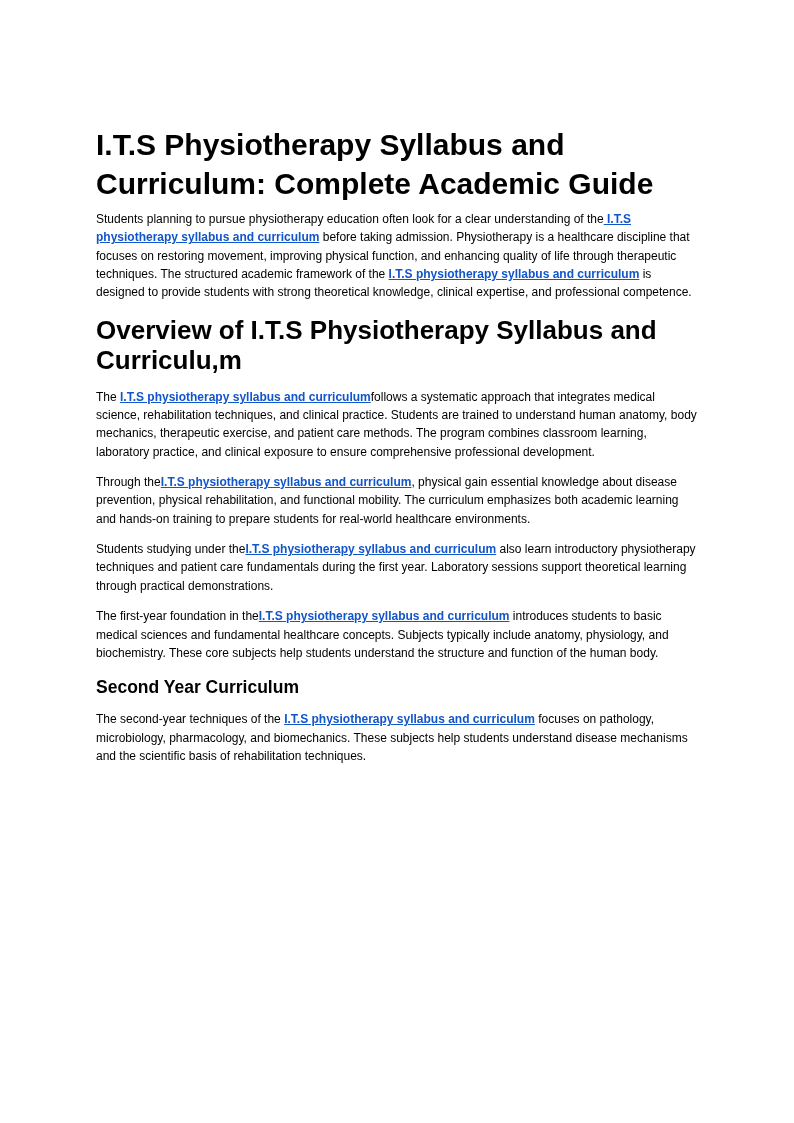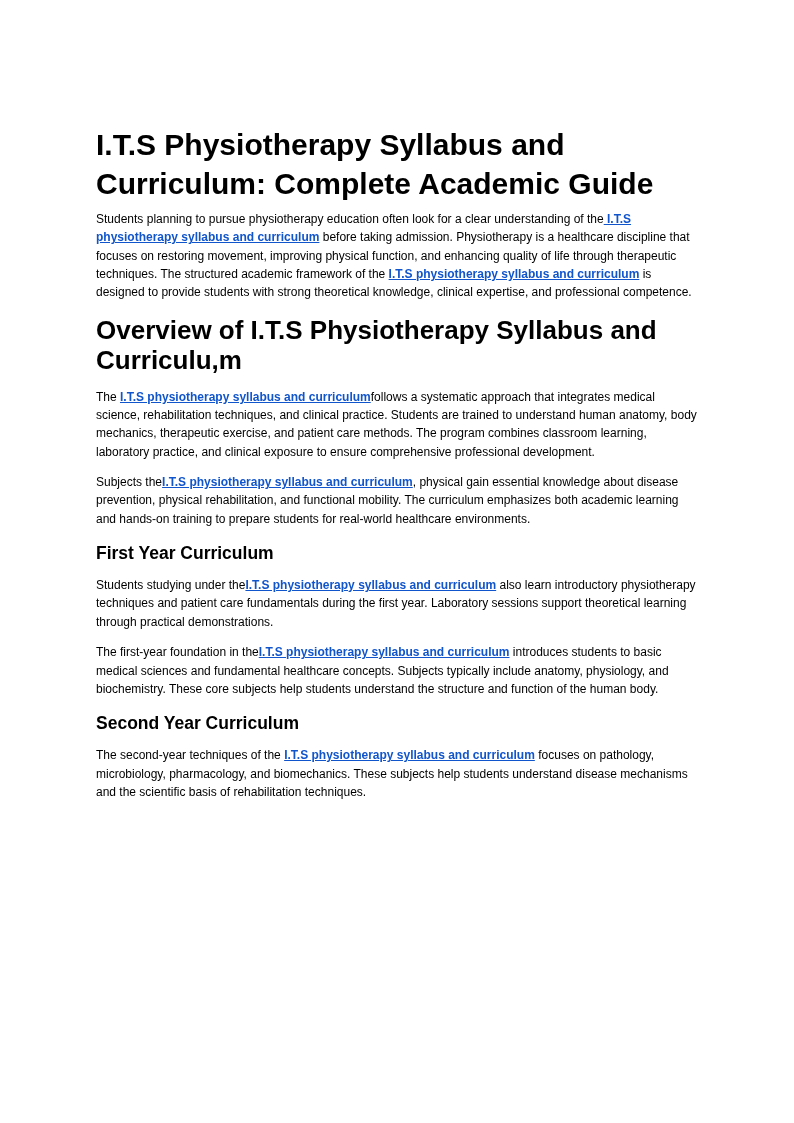--- a/index.html
+++ b/index.html
@@ -51,20 +51,19 @@
 </style>
 </head>
 <body>
 
 <div class="page">
   <div class="doc-content">
       <h1><span>I.T.S Physiotherapy Syllabus and Curriculum: Complete Academic Guide</span></h1>
       <p><span>Students planning to pursue physiotherapy education often look for a clear understanding of the</span><a class="doc-link"> I.T.S physiotherapy syllabus and curriculum</a><span> before taking admission. Physiotherapy is a healthcare discipline that focuses on restoring movement, improving physical function, and enhancing quality of life through therapeutic techniques. The structured academic framework of the </span><a class="doc-link">I.T.S physiotherapy syllabus and curriculum</a><span> is designed to provide students with strong theoretical knowledge, clinical expertise, and professional competence.</span></p>
       <h2><span>Overview of I.T.S Physiotherapy Syllabus and Curriculu,m</span></h2>
       <p><span>The </span><a class="doc-link">I.T.S physiotherapy syllabus and curriculum</a><span>follows a systematic approach that integrates medical science, rehabilitation techniques, and clinical practice. Students are trained to understand human anatomy, body mechanics, therapeutic exercise, and patient care methods. The program combines classroom learning, laboratory practice, and clinical exposure to ensure comprehensive professional development.</span></p>
-      <p><span>Subjects the</span><a class="doc-link">I.T.S physiotherapy syllabus and curriculum</a><span>, physical gain essential knowledge about disease prevention, physical rehabilitation, and functional mobility. The curriculum emphasizes both academic learning and hands-on training to prepare students for real-world healthcare environments.</span></p>
-      <h3><span>First Year Curriculum</span></h3>
+      <p><span>Through the</span><a class="doc-link">I.T.S physiotherapy syllabus and curriculum</a><span>, physical gain essential knowledge about disease prevention, physical rehabilitation, and functional mobility. The curriculum emphasizes both academic learning and hands-on training to prepare students for real-world healthcare environments.</span></p>
       <p><span>Students studying under the</span><a class="doc-link">I.T.S physiotherapy syllabus and curriculum</a><span> also learn introductory physiotherapy techniques and patient care fundamentals during the first year. Laboratory sessions support theoretical learning through practical demonstrations.</span></p>
       <p><span>The first-year foundation in the</span><a class="doc-link">I.T.S physiotherapy syllabus and curriculum</a><span> introduces students to basic medical sciences and fundamental healthcare concepts. Subjects typically include anatomy, physiology, and biochemistry. These core subjects help students understand the structure and function of the human body.</span></p>
       <h3><span>Second Year Curriculum</span></h3>
       <p><span>The second-year techniques of the </span><a class="doc-link">I.T.S physiotherapy syllabus and curriculum</a><span> focuses on pathology, microbiology, pharmacology, and biomechanics. These subjects help students understand disease mechanisms and the scientific basis of rehabilitation techniques.</span></p>
     </div>
 </div>
 
 </body></html>

